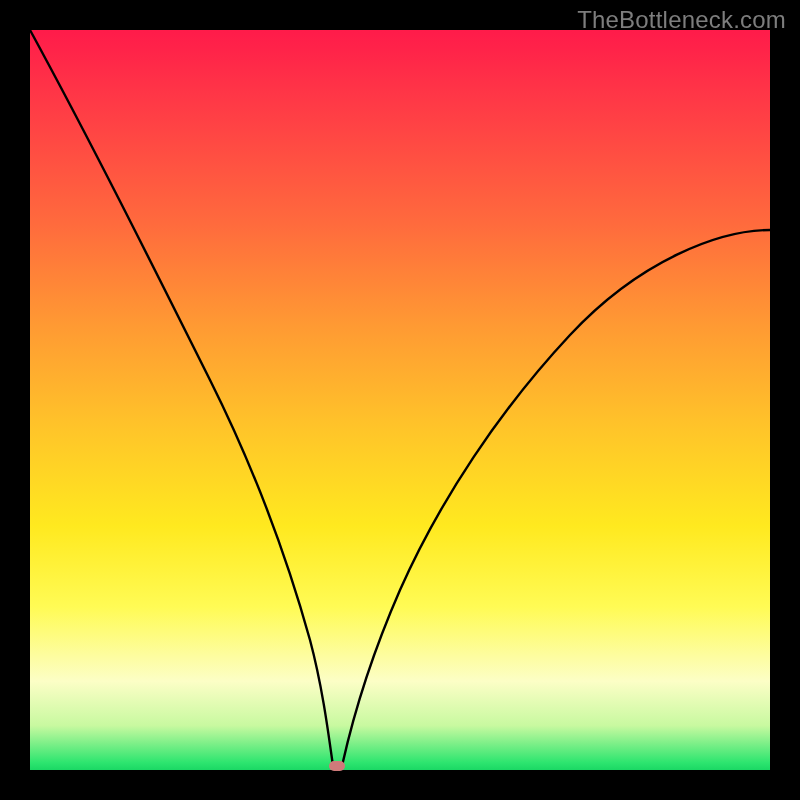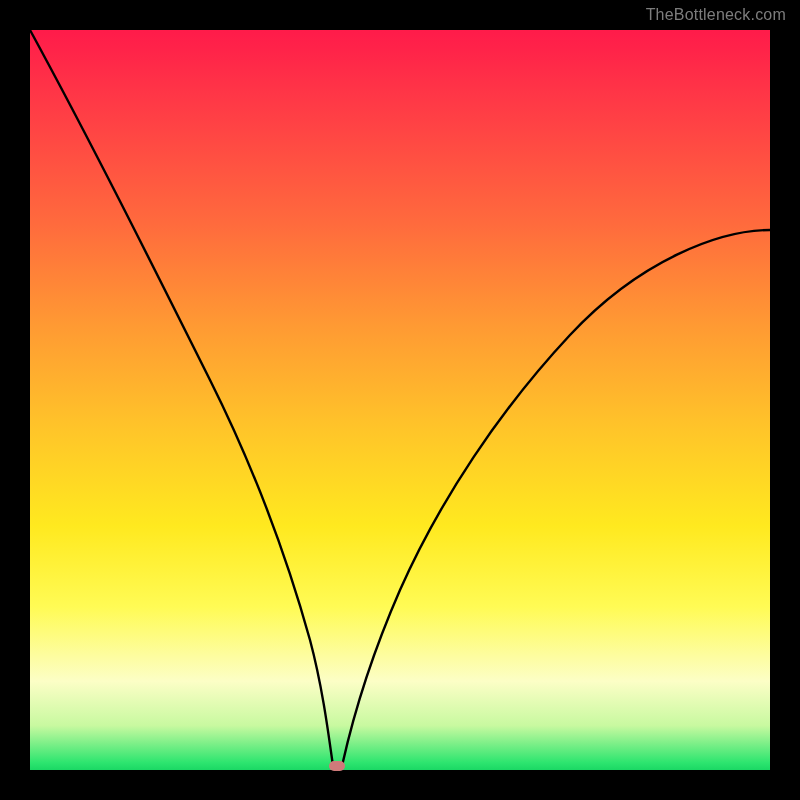--- a/index.html
+++ b/index.html
@@ -53,21 +53,21 @@
     height: 10px;
     border-radius: 5px;
     background: #cf7a7a;
     transform: translate(-50%, -50%);
   }
   .watermark {
     position: absolute;
     top: 6px;
     right: 14px;
     color: #7d7d7d;
-    font-size: 16px;
+    font-size: 24px;
     font-weight: 500;
     letter-spacing: 0.2px;
     user-select: none;
   }
 </style>
 </head>
 <body>
 
 <div class="frame">
 

